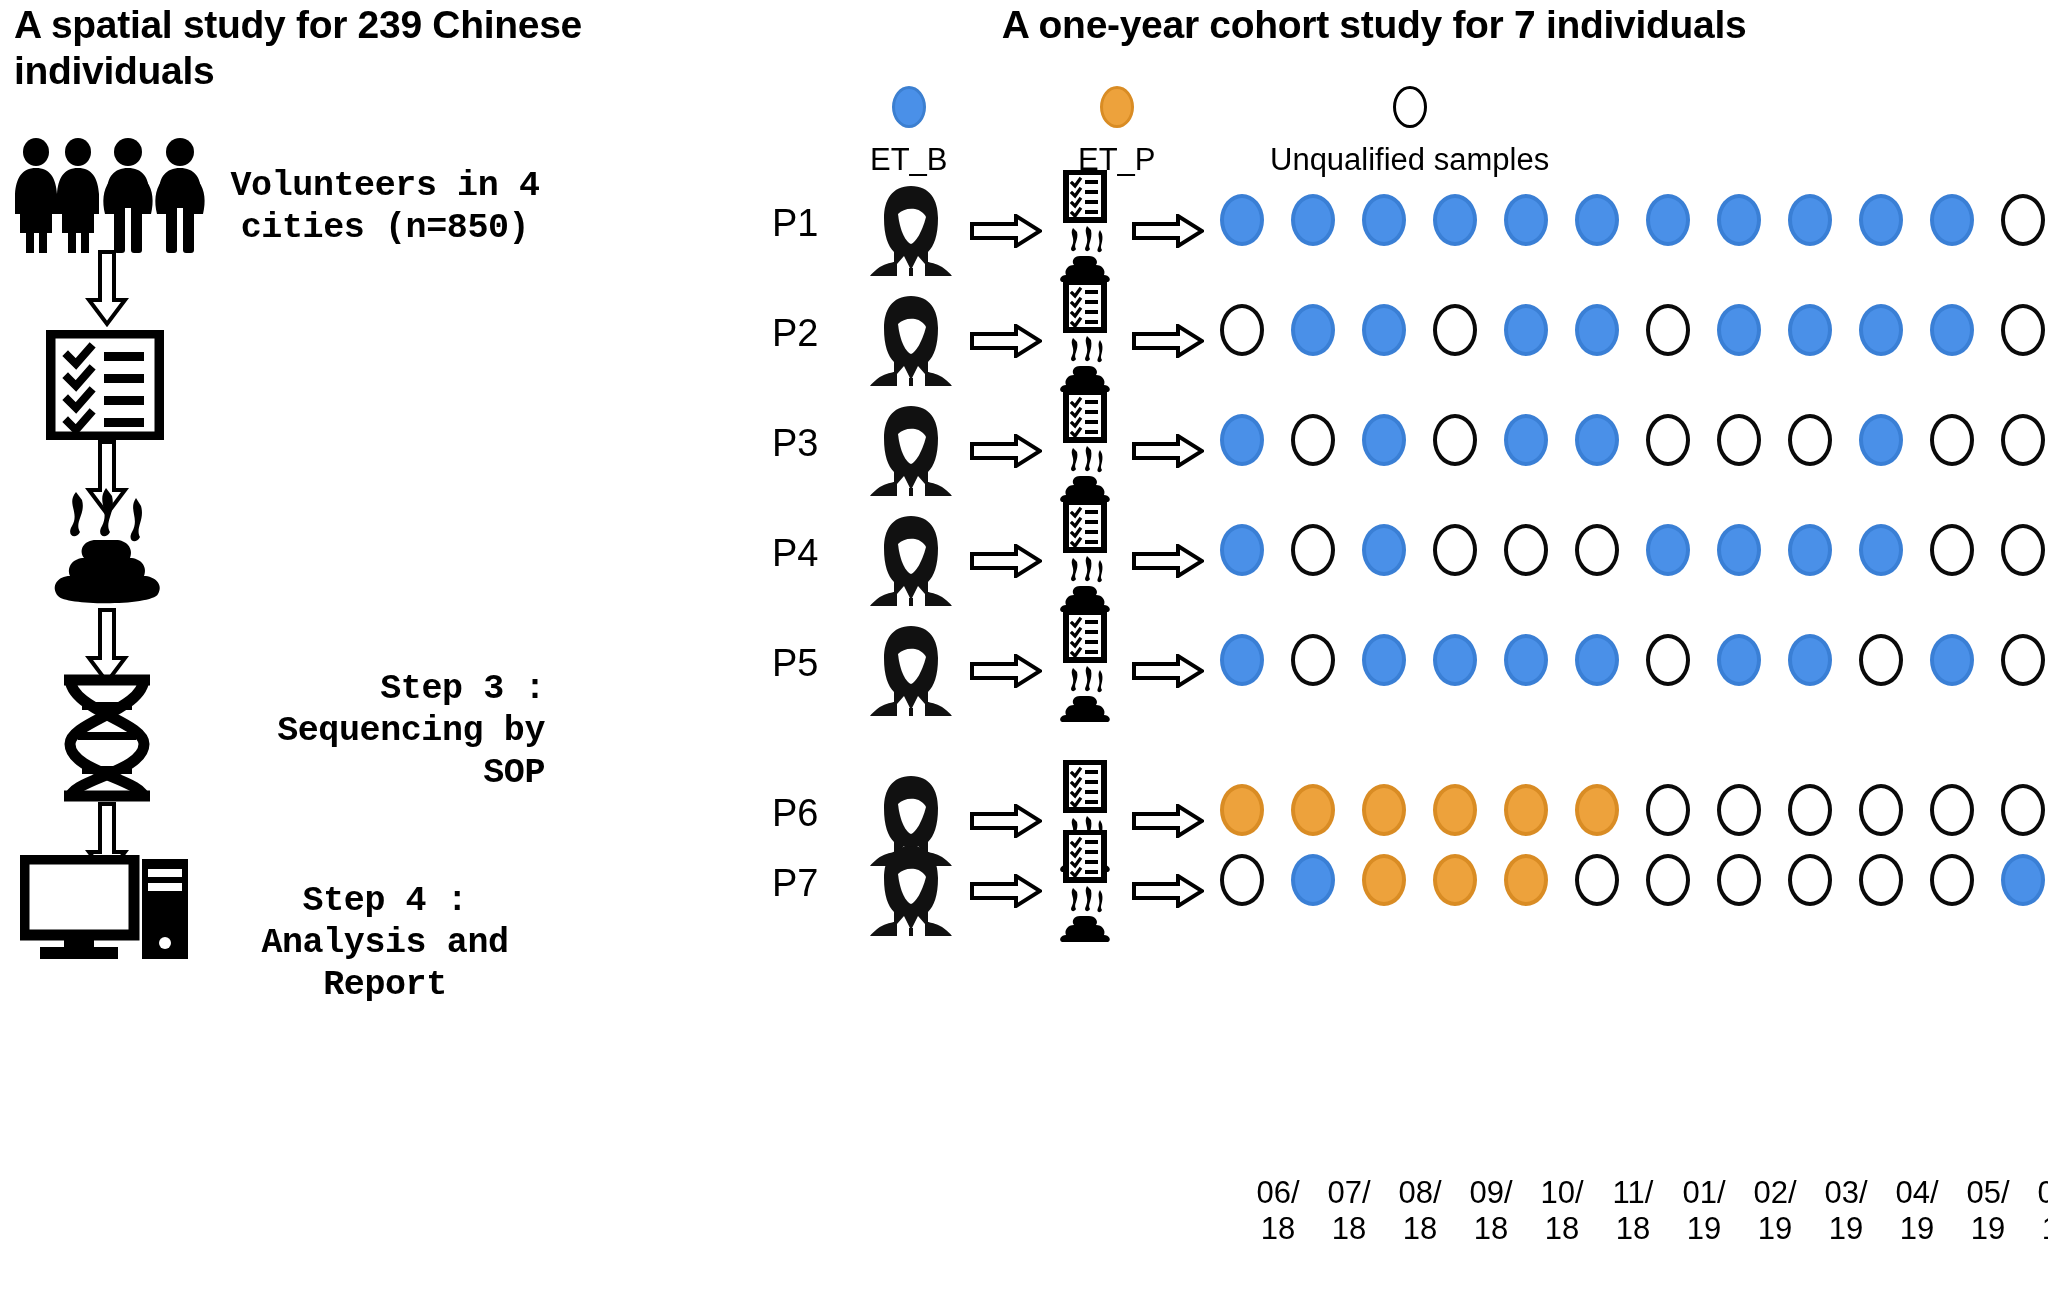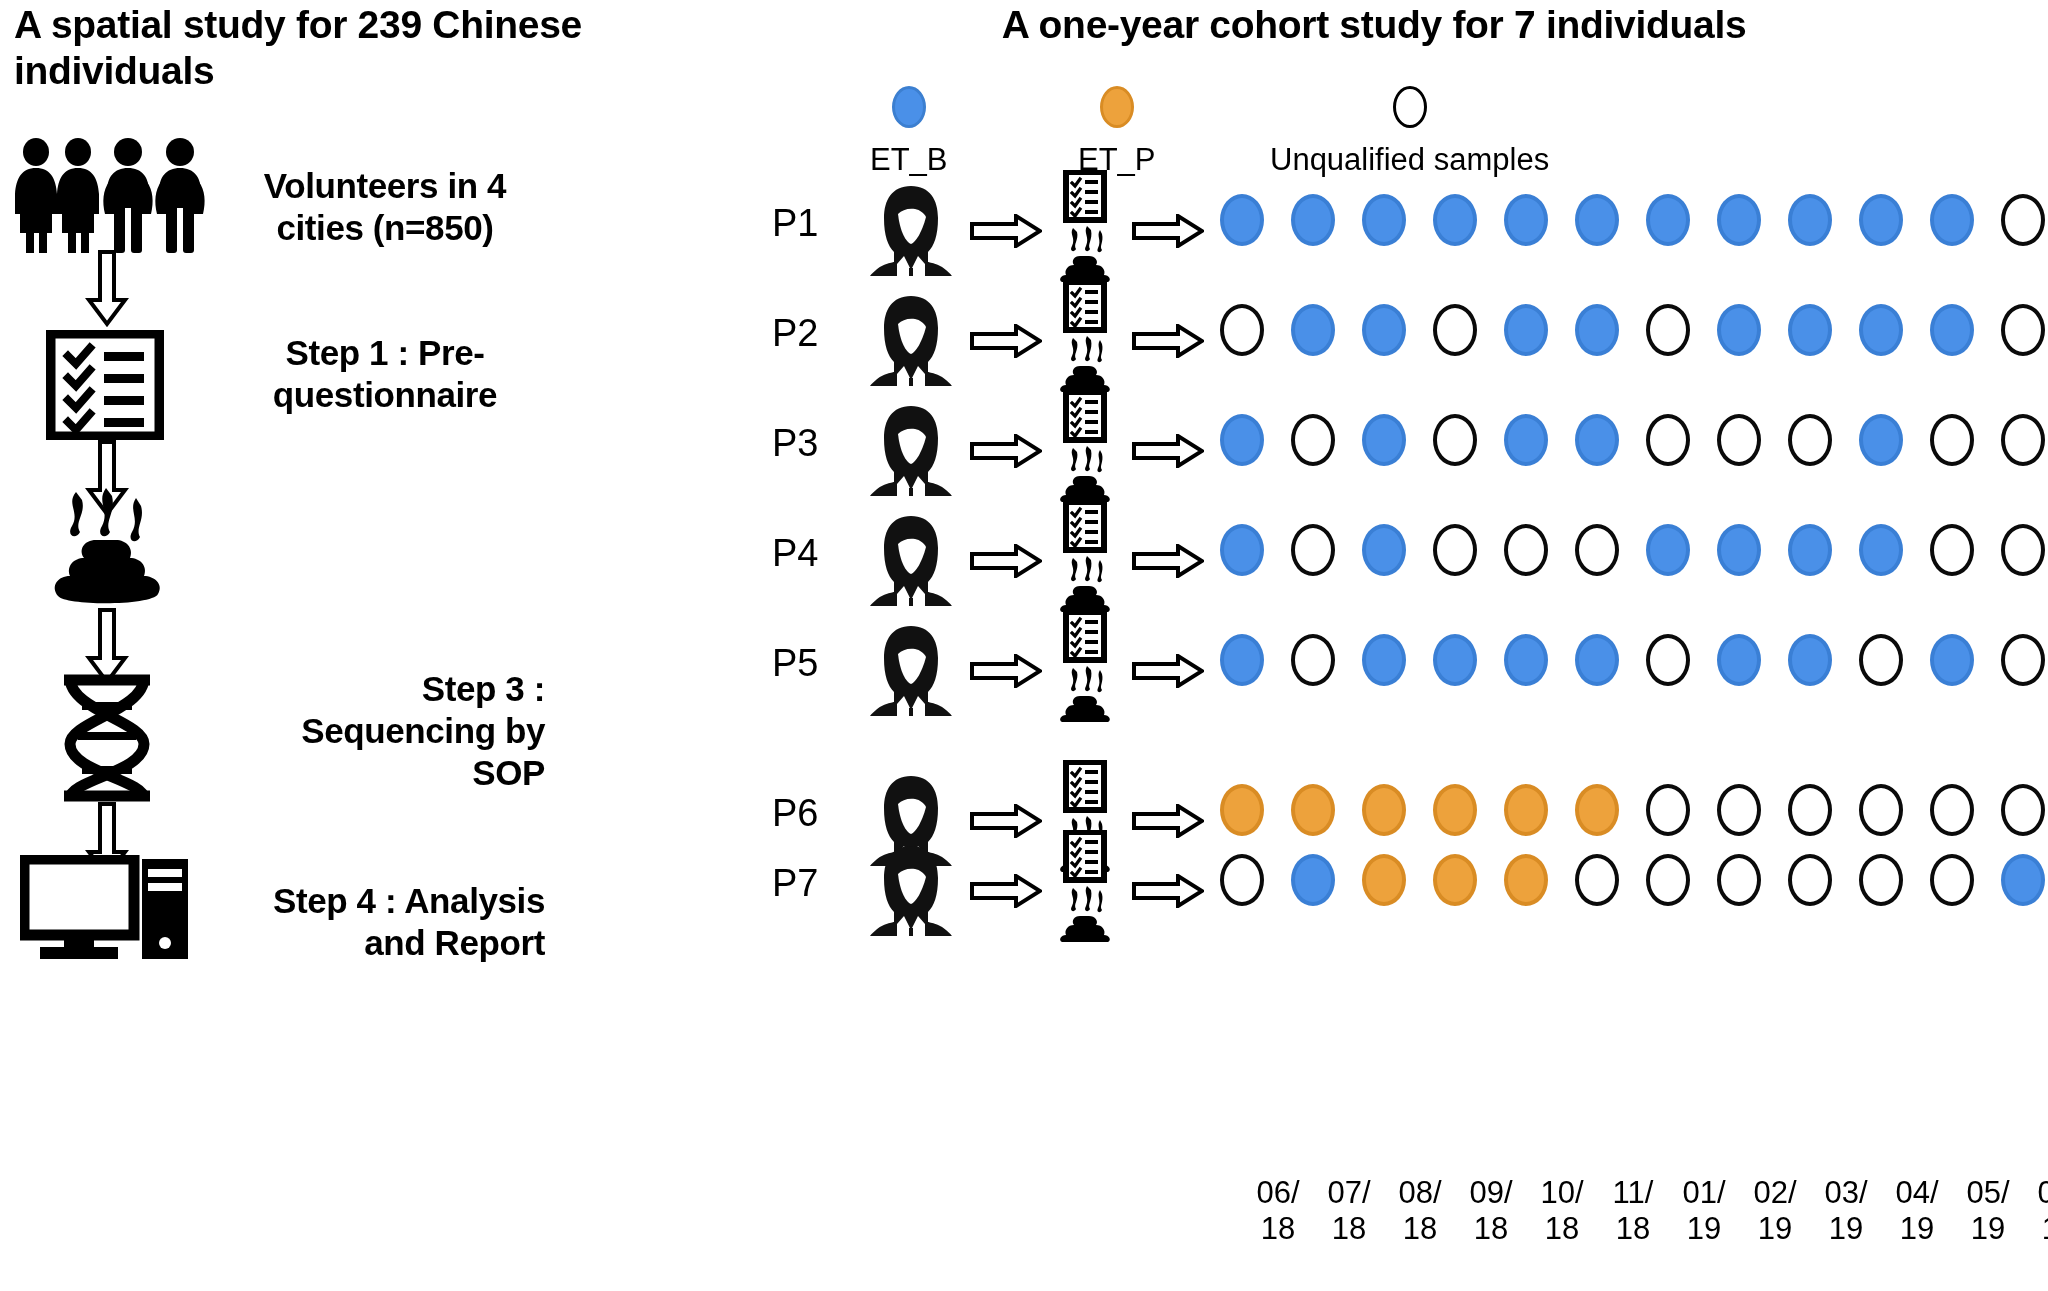--- a/index.html
+++ b/index.html
@@ -37,20 +37,21 @@
     align-items: center;
     justify-content: center;
   }
   .flow-label {
     position: absolute;
     font-size: 35px;
     font-weight: bold;
     line-height: 1.20;
     text-align: center;
     letter-spacing: -0.4px;
+    font-family: Liberation Mono, monospace;
   }
 
   
   .down-arrow { position: absolute; }
 
   
   #right-panel {
     position: absolute;
     left: 700px; top: 0;
     width: 1348px; height: 1291px;
@@ -215,21 +216,20 @@
         <polyline points="22,92 30,100 44,84"></polyline>
       </g>
       <g fill="#000">
         <rect x="58" y="22" width="40" height="9"></rect>
         <rect x="58" y="44" width="40" height="9"></rect>
         <rect x="58" y="66" width="40" height="9"></rect>
         <rect x="58" y="88" width="40" height="9"></rect>
       </g>
     </svg>
   </div>
-  <div class="flow-label" style="left:225px; top:332px; width:320px;">Step 1 : Pre-questionnaire</div>
 
   <div class="down-arrow" style="left:82px; top:440px; width:50px; height:78px;">
     <svg viewBox="0 0 50 78" width="50" height="78">
       <polygon points="18,2 32,2 32,50 43,50 25,74 7,50 18,50" fill="#fff" stroke="#000" stroke-width="4"></polygon>
     </svg>
   </div>
 
   <div class="flow-icon" style="left:36px; top:488px; width:140px; height:120px;">
     <svg viewBox="0 0 140 120" width="140" height="120">
       <g fill="#000">
@@ -274,21 +274,21 @@
     <svg viewBox="0 0 170 108" width="170" height="108">
       <rect x="4" y="4" width="110" height="76" fill="#fff" stroke="#000" stroke-width="11"></rect>
       <rect x="44" y="80" width="30" height="12" fill="#000"></rect>
       <rect x="20" y="92" width="78" height="12" fill="#000"></rect>
       <rect x="122" y="4" width="46" height="100" fill="#000"></rect>
       <rect x="128" y="14" width="34" height="8" fill="#fff"></rect>
       <rect x="128" y="28" width="34" height="8" fill="#fff"></rect>
       <circle cx="145" cy="88" r="6" fill="#fff"></circle>
     </svg>
   </div>
-  <div class="flow-label" style="left:225px; top:880px; width:320px;text-align:right;">Step 4 : Analysis and Report</div>
+  <div class="flow-label" style="left:225px; top:880px; width:320px;">Step 4 : Analysis and Report</div>
 
 </div>
 
 <div id="right-panel">
 
   <div id="right-title">A one-year cohort study for 7 individuals</div>
 
   <div id="legend">
     <div class="legend-item" style="left:0px;">
       <div class="legend-dot blue"></div>

